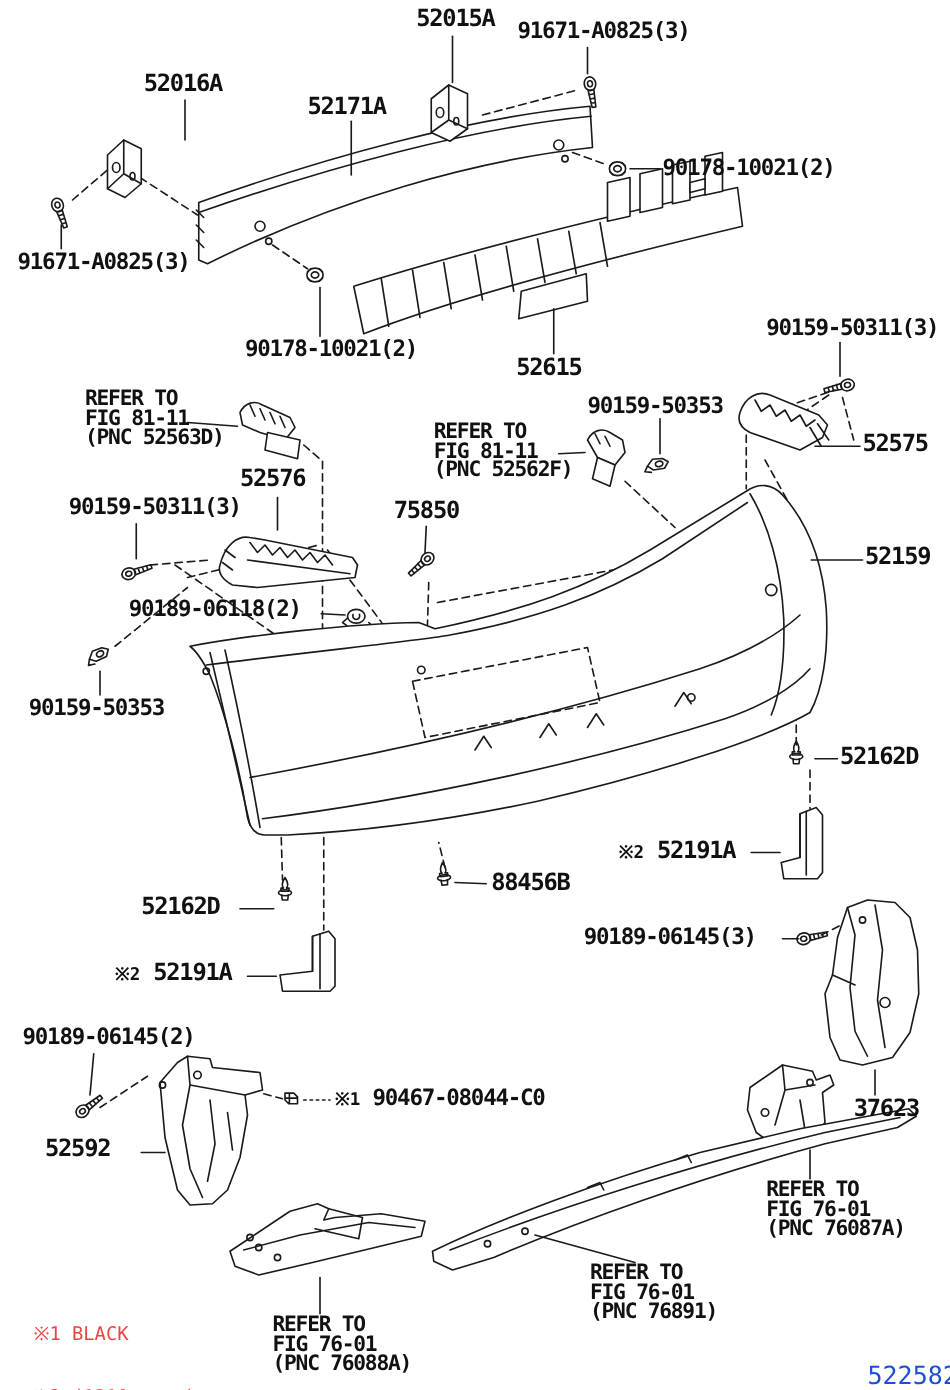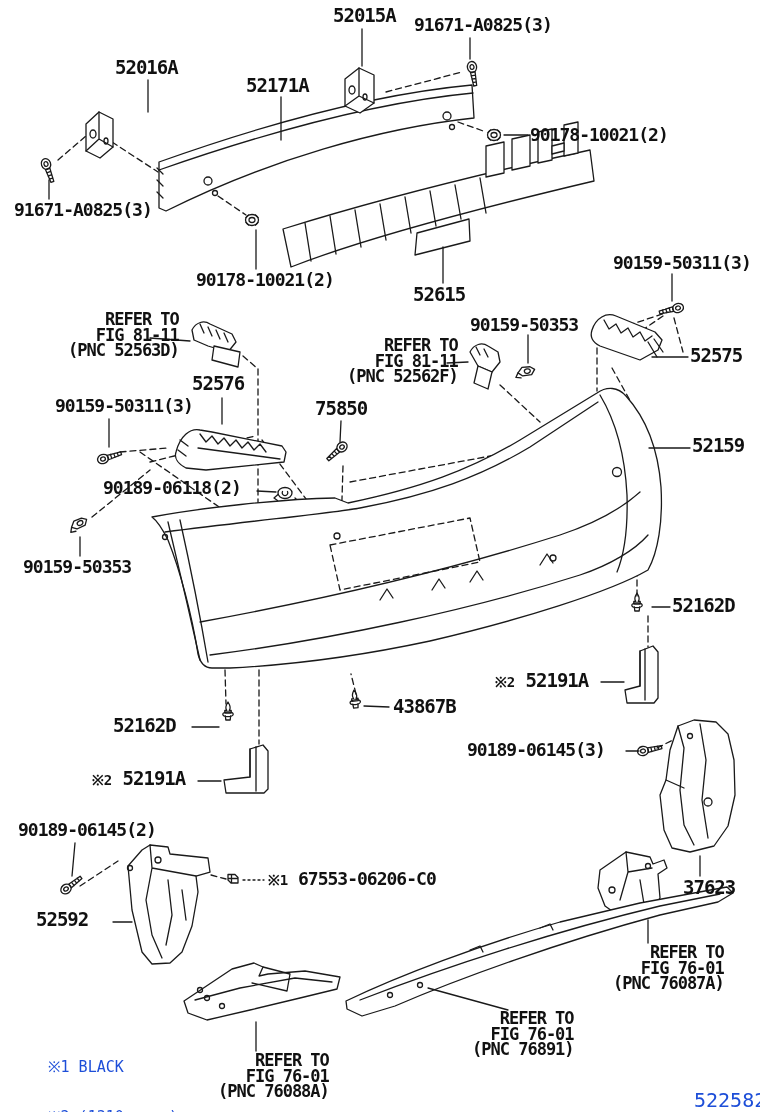--- a/index.html
+++ b/index.html
@@ -9,25 +9,25 @@
   }
   .art{position:absolute;left:0;top:0;}
   .lbl{
     position:absolute;white-space:nowrap;color:#111;
     font-weight:bold;font-size:18px;line-height:1;letter-spacing:-1px;
   }
   .lbl.big{font-size:19px;}
   .lbl .pre{font-size:14px;font-weight:bold;letter-spacing:0;}
   .refer{
     position:absolute;white-space:nowrap;color:#111;
-    font-weight:bold;font-size:17px;line-height:15.5px;letter-spacing:-1px;text-align:right;
+    font-weight:bold;font-size:17px;line-height:15.5px;letter-spacing:-1px;
   }
   .note{
-    position:absolute;white-space:pre;color:#1d4ed8;
-    font-size:15px;font-weight:normal;line-height:1;letter-spacing:0;margin-left:21px;
+    position:absolute;white-space:pre;color:#ef4444;
+    font-size:15px;font-weight:normal;line-height:1;letter-spacing:0;
   }
   .code{
     position:absolute;white-space:nowrap;color:#1d4ed8;
     font-size:20px;font-weight:normal;letter-spacing:0;
   }
 </style>
 </head>
 <body>
 
 <div class="canvas">
@@ -280,26 +280,26 @@
   <div class="lbl" style="left:470px;top:316px">90159-50353</div>
   <div class="lbl big" style="left:690px;top:346px">52575</div>
   <div class="lbl big" style="left:192px;top:374px">52576</div>
   <div class="lbl" style="left:55px;top:397px">90159-50311(3)</div>
   <div class="lbl big" style="left:315px;top:399px">75850</div>
   <div class="lbl big" style="left:692px;top:436px">52159</div>
   <div class="lbl" style="left:103px;top:479px">90189-06118(2)</div>
   <div class="lbl" style="left:23px;top:558px">90159-50353</div>
   <div class="lbl big" style="left:672px;top:596px">52162D</div>
   <div class="lbl big" style="left:495px;top:671px"><span class="pre">※2</span> <span>52191A</span></div>
-  <div class="lbl big" style="left:393px;top:697px">43867B</div>
+  <div class="lbl big" style="left:393px;top:697px">88456B</div>
   <div class="lbl big" style="left:113px;top:716px">52162D</div>
   <div class="lbl" style="left:467px;top:741px">90189-06145(3)</div>
   <div class="lbl big" style="left:92px;top:769px"><span class="pre">※2</span> <span>52191A</span></div>
   <div class="lbl" style="left:18px;top:821px">90189-06145(2)</div>
-  <div class="lbl" style="left:268px;top:870px"><span class="pre">※1</span> <span>67553-06206-C0</span></div>
+  <div class="lbl" style="left:268px;top:870px"><span class="pre">※1</span> <span>90467-08044-C0</span></div>
   <div class="lbl big" style="left:36px;top:910px">52592</div>
   <div class="lbl big" style="left:683px;top:878px">37623</div>
 
   <div class="refer" style="left:68px;top:312px">
     <div>REFER TO</div>
     <div>FIG 81-11</div>
     <div>(PNC 52563D)</div>
   </div>
   <div class="refer" style="left:347px;top:338px">
     <div>REFER TO</div>

